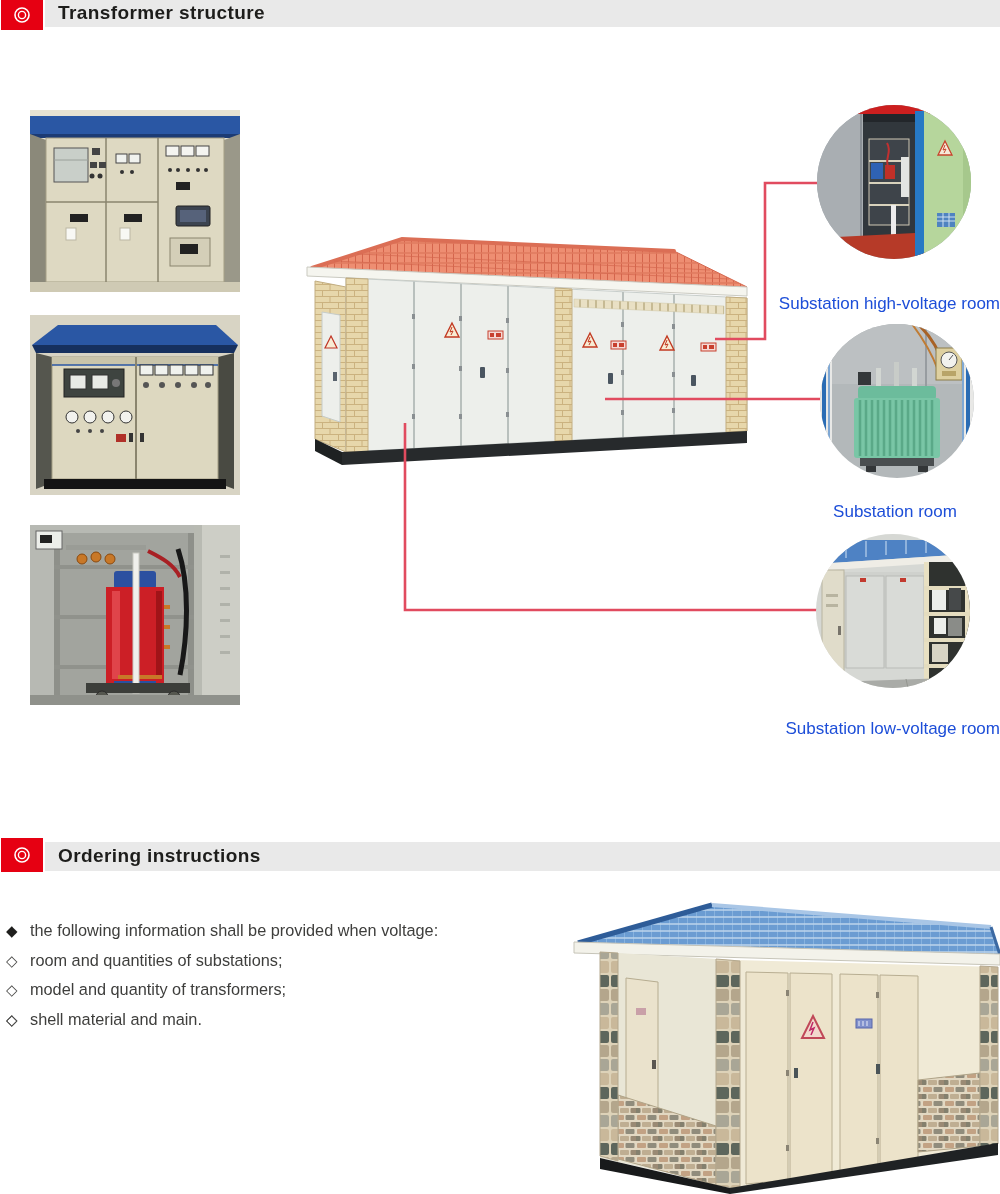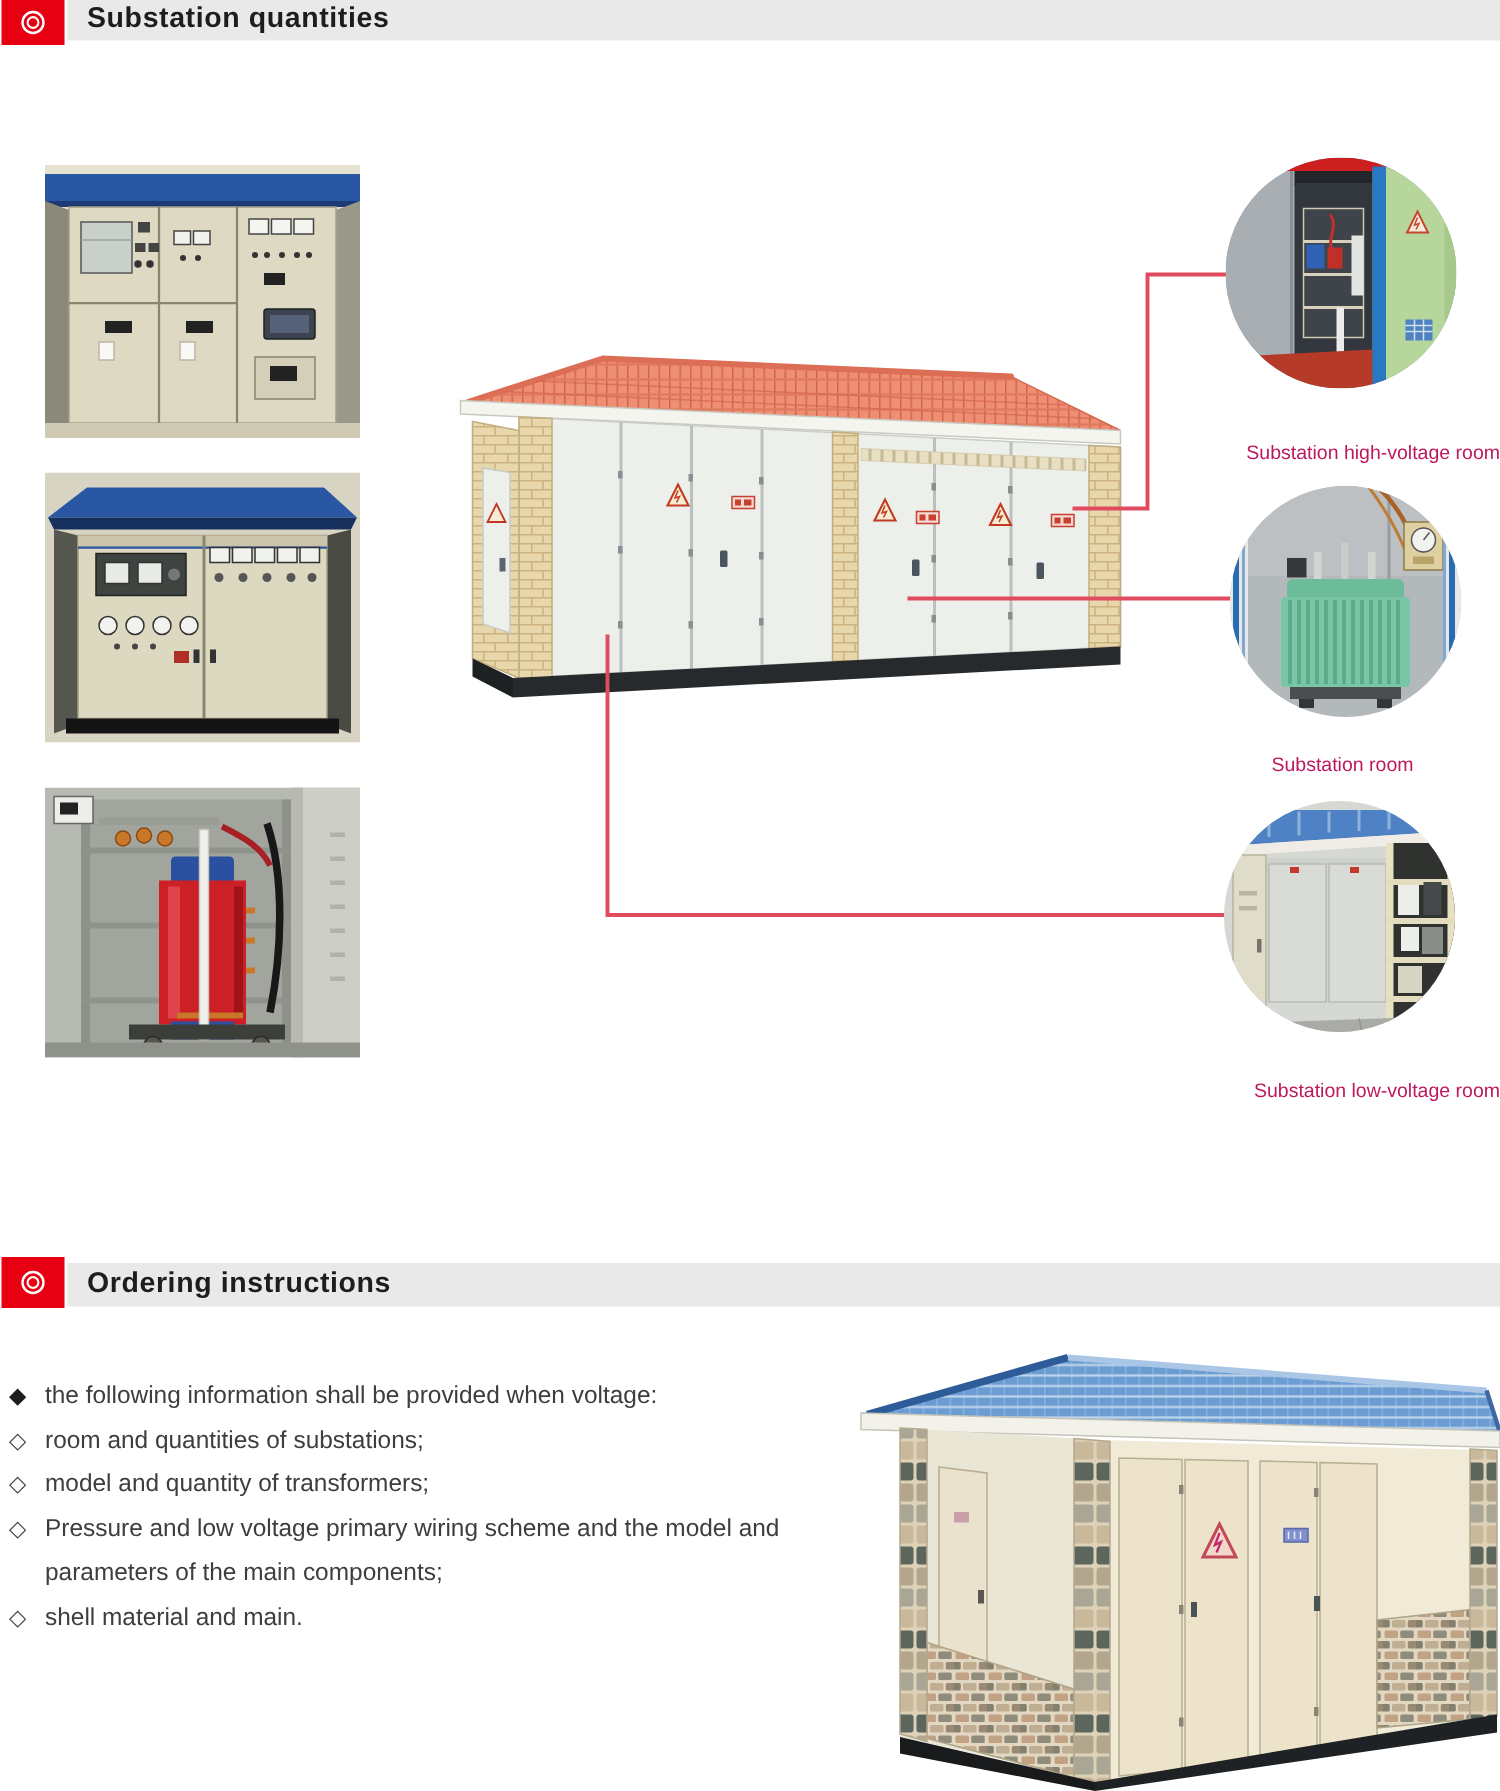--- a/index.html
+++ b/index.html
@@ -31,21 +31,21 @@
   
   #connectors{position:absolute;left:0;top:0;pointer-events:none;}
 
   
   .circle{position:absolute;width:154px;height:154px;border-radius:50%;overflow:hidden;}
   #circ-hv{left:817px;top:105px;}
   #circ-tr{left:820px;top:324px;}
   #circ-lv{left:816px;top:534px;}
 
   
-  .callout-label{position:absolute;font-size:13px;color:#be185d;white-space:nowrap;}
+  .callout-label{position:absolute;font-size:17px;color:#1d4ed8;white-space:nowrap;}
   #lbl-hv{left:760px;top:294px;width:240px;text-align:right;}
   #lbl-tr{left:815px;top:502px;width:160px;text-align:center;}
   #lbl-lv{left:770px;top:719px;width:230px;text-align:right;}
 
   
   .olist{position:absolute;left:6px;top:916px;width:575px;}
   .oitem{position:relative;padding-left:24px;font-size:16.3px;line-height:29.5px;color:#3e3e3c;}
   .oitem .bullet{position:absolute;left:0;top:0;font-size:15px;}
   .bullet.solid{color:#1e1e1c;}
   .bullet.open{color:#4a4a48;}
@@ -56,21 +56,21 @@
 <div class="page">
 
   <div class="sec-header" id="hdr1">
     <div class="bar"></div>
     <div class="red-sq">
       <svg width="20" height="20" viewBox="0 0 20 20">
         <circle cx="10" cy="10" r="7" fill="none" stroke="#ffffff" stroke-width="1.6"></circle>
         <circle cx="10" cy="10" r="3.6" fill="none" stroke="#ffffff" stroke-width="1.4"></circle>
       </svg>
     </div>
-    <h2 class="title">Substation quantities</h2>
+    <h2 class="title">Transformer structure</h2>
   </div>
 
   <svg class="photo" id="photo1" width="210" height="182" viewBox="0 0 210 182">
     <rect width="210" height="182" fill="#e6e2d2"></rect>
     <polygon points="0,6 210,6 210,24 0,24" fill="#2a57a4"></polygon>
     <rect x="0" y="24" width="210" height="4" fill="#1c3b74"></rect>
     <polygon points="0,24 16,30 16,176 0,182" fill="#8b897a"></polygon>
     <polygon points="210,24 194,30 194,176 210,182" fill="#9a9889"></polygon>
     <rect x="16" y="28" width="178" height="144" fill="#ded9c2" stroke="#a59f86"></rect>
     <line x1="76" y1="28" x2="76" y2="172" stroke="#8a856e" stroke-width="1.5"></line>
@@ -409,21 +409,20 @@
     <div class="oitem">
       <span class="bullet open">◇</span>
       <span>room and quantities of substations;</span>
     </div>
     <div class="oitem">
       <span class="bullet open">◇</span>
       <span>model and quantity of transformers;</span>
     </div>
     <div class="oitem">
       <span class="bullet open">◇</span>
-      <span>Pressure and low voltage primary wiring scheme and the model and parameters of the main components;</span>
     </div>
     <div class="oitem">
       <span class="bullet open">◇</span>
       <span>shell material and main.</span>
     </div>
   </div>
 
   <svg id="order-building" width="430" height="304" viewBox="0 0 430 304">
     <defs>
       <pattern id="bb-roof" width="9" height="7" patternUnits="userSpaceOnUse">

